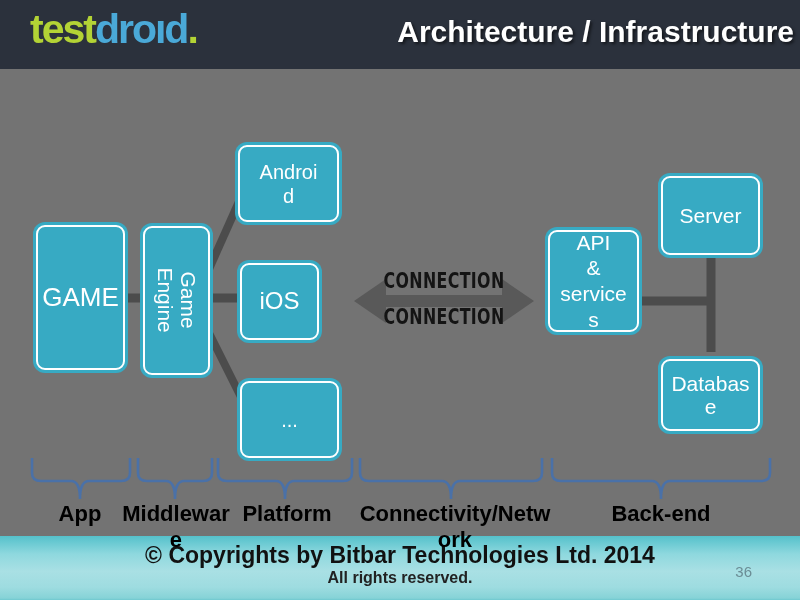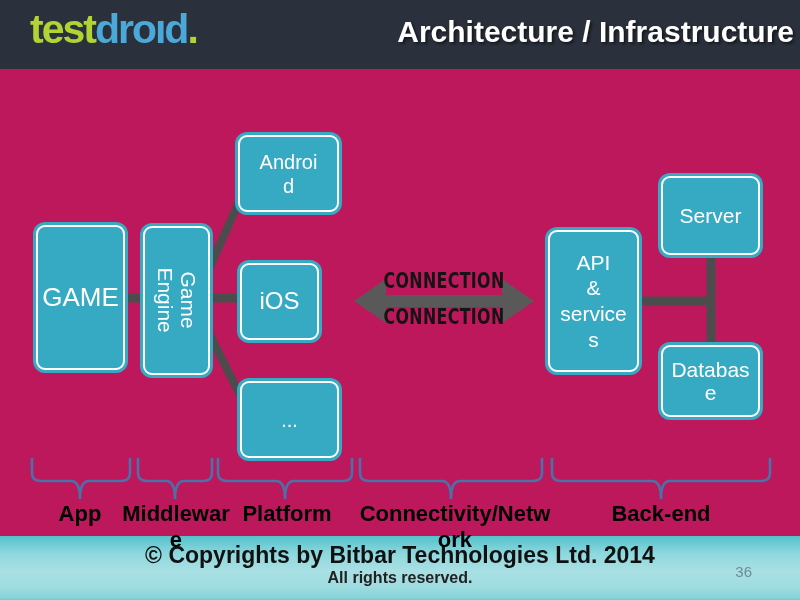--- a/index.html
+++ b/index.html
@@ -1,17 +1,17 @@
 <!DOCTYPE html>
 <html><head>
 <meta charset="utf-8">
 <style>
   html,body{margin:0;padding:0;background:#888;}
   .slide{
-    position:relative;width:800px;height:600px;background:#be185d;
+    position:relative;width:800px;height:600px;background:#737373;
     font-family:"Liberation Sans",sans-serif;overflow:hidden;
   }
   
   .header{position:absolute;left:0;top:0;width:800px;height:69px;background:#2b313c;z-index:5;}
   .logo{position:absolute;left:30px;top:9px;font-size:41px;font-weight:bold;letter-spacing:-2px;line-height:1;}
   .logo .lg-green{color:#b3d335;}
   .logo .lg-blue{color:#4aa9d8;}
   .title{
     position:absolute;left:200px;right:6px;top:15px;text-align:right;
     color:#ffffff;font-size:30px;font-weight:bold;
@@ -97,45 +97,45 @@
     <div class="node-inner" style="font-size:26px;">GAME</div>
   </div>
 
   <div class="node" style="left:140px;top:223px;width:73px;height:155px;">
     <div class="node-inner" style="font-size:21px;">
       <span class="vtext">Game
 Engine</span>
     </div>
   </div>
 
-  <div class="node" style="left:235px;top:132px;width:107px;height:83px;">
+  <div class="node" style="left:235px;top:142px;width:107px;height:83px;">
     <div class="node-inner" style="font-size:20px;">Androi
 d</div>
   </div>
 
   <div class="node" style="left:237px;top:260px;width:85px;height:83px;">
     <div class="node-inner" style="font-size:24px;">iOS</div>
   </div>
 
   <div class="node" style="left:237px;top:378px;width:105px;height:83px;">
     <div class="node-inner" style="font-size:20px;">...</div>
   </div>
 
-  <div class="node" style="left:545px;top:227px;width:97px;height:148px;">
+  <div class="node" style="left:545px;top:227px;width:97px;height:108px;">
     <div class="node-inner" style="font-size:21px;line-height:1.22;">API
 &amp;
 service
 s</div>
   </div>
 
   <div class="node" style="left:658px;top:173px;width:105px;height:85px;">
     <div class="node-inner" style="font-size:21px;">Server</div>
   </div>
 
-  <div class="node" style="left:658px;top:342px;width:105px;height:78px;">
+  <div class="node" style="left:658px;top:356px;width:105px;height:78px;">
     <div class="node-inner" style="font-size:21px;line-height:1.1;">Databas
 e</div>
   </div>
 
   <div class="conn-label" style="top:268px;">CONNECTION</div>
   <div class="conn-label" style="top:304px;">CONNECTION</div>
 
   <div class="glabel" style="left:80px;">App</div>
   <div class="glabel" style="left:176px;">Middlewar
 e</div>

